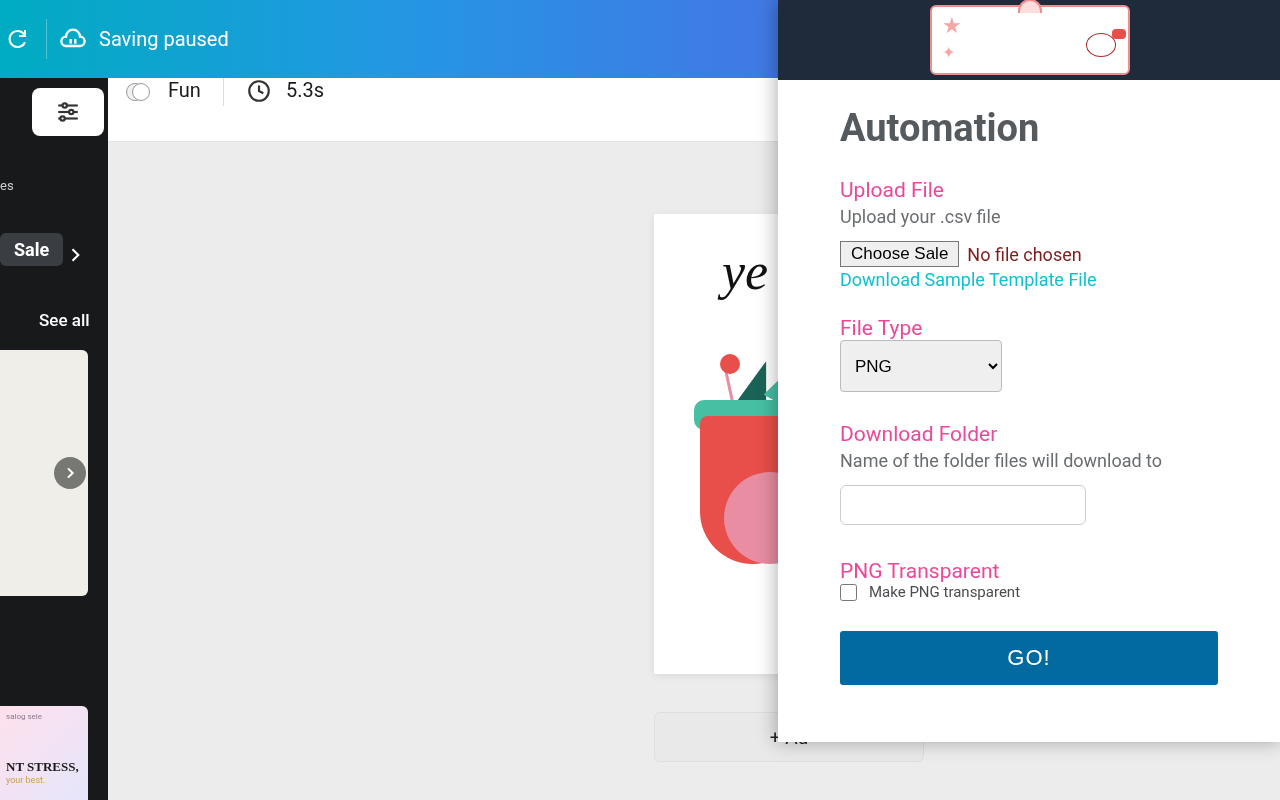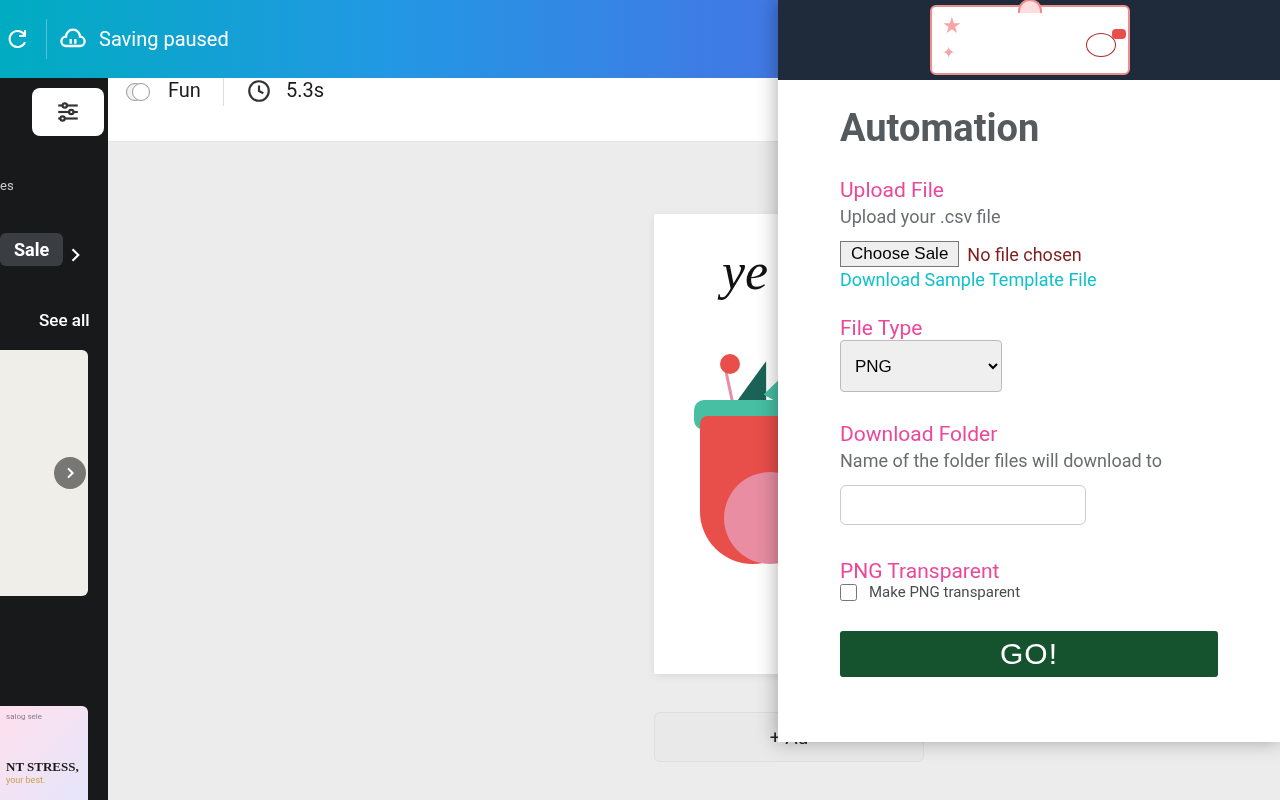--- a/index.html
+++ b/index.html
@@ -441,26 +441,26 @@
   display: flex;
   align-items: center;
   gap: 12px;
   margin-bottom: 30px;
 }
 .png-check-row input { width: 17px; height: 17px; }
 .png-check-row label { font-size: 15px; color: #4a4d50; }
 .go-btn {
   display: block;
   width: 378px;
-  height: 46px;
-  background: #14532d;
+  height: 54px;
+  background: #0369a1;
   color: white;
   border: none;
   border-radius: 3px;
-  font-size: 30px;
+  font-size: 22px;
   letter-spacing: 1px;
   cursor: pointer;
 }
 </style>
 </head>
 <body>
 
 <div class="green-strip"></div>
 
 <div class="topbar">

